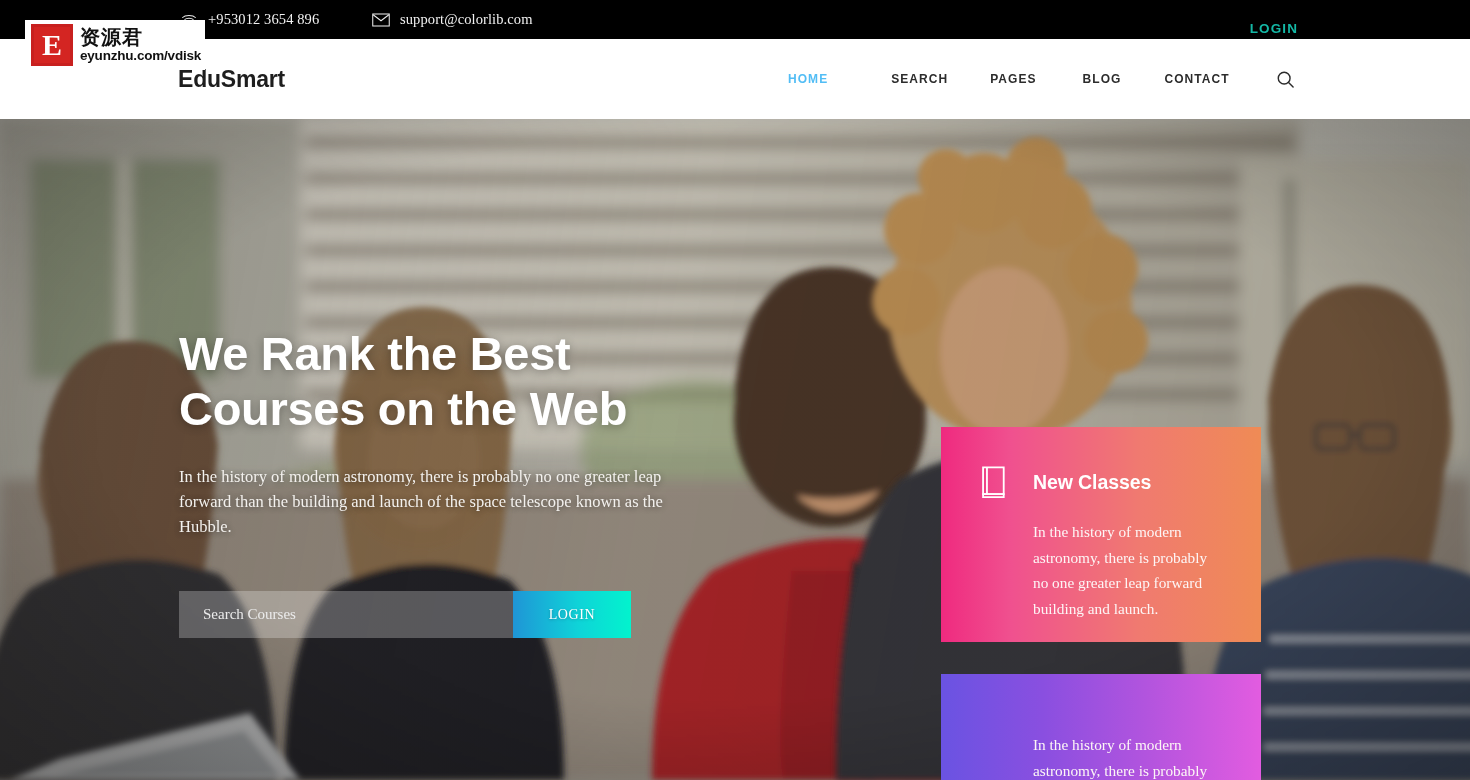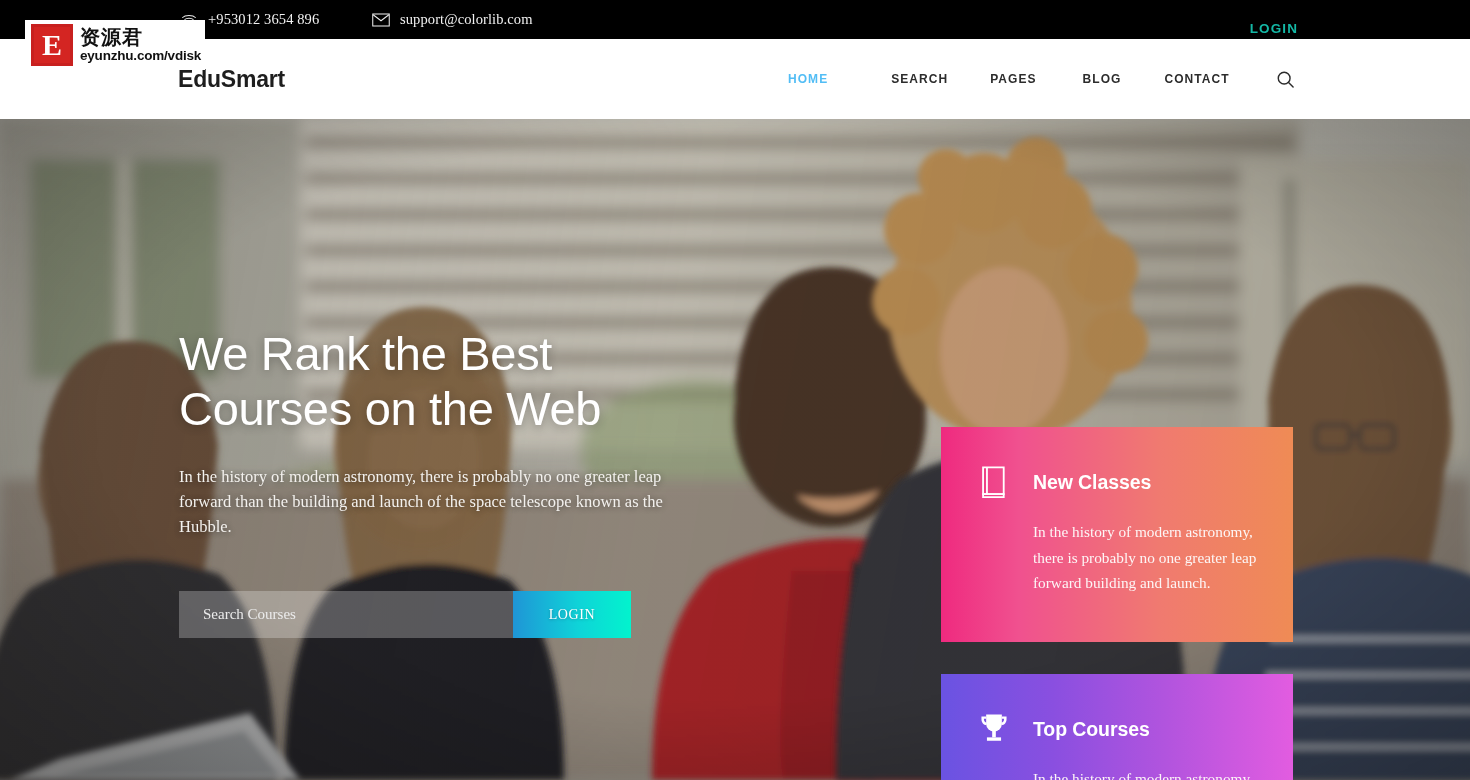--- a/index.html
+++ b/index.html
@@ -64,21 +64,21 @@
   }
   .hero-photo{ position:absolute; inset:0; }
   .hero-photo svg{ width:100%; height:100%; display:block; }
   .hero-tint{
     position:absolute; inset:0;
     background:linear-gradient(100deg, rgba(60,56,52,.30) 0%, rgba(40,38,36,.12) 45%, rgba(30,28,26,.22) 100%);
   }
 
   .hero-copy{ position:absolute; left:179px; top:208px; width:540px; }
   .hero-title{
-    font-size:47px; font-weight:400; line-height:1.16;
+    font-size:47px; font-weight:700; line-height:1.16;
     color:#fff; letter-spacing:-.3px;
     text-shadow:0 2px 10px rgba(0,0,0,.30);
   }
   .hero-sub{
     margin-top:28px; width:520px;
     font-family:"Liberation Serif", serif;
     font-size:16.5px; line-height:25px; color:#f3f1ee;
     text-shadow:0 1px 6px rgba(0,0,0,.45);
   }
 
@@ -98,21 +98,21 @@
   .search-btn{
     width:118px; border:0; cursor:pointer; color:#fff;
     font-family:"Liberation Serif", serif;
     font-size:14px; letter-spacing:.6px;
     background:linear-gradient(90deg,#1f95d6 0%, #0fd3d8 55%, #02f3cd 100%);
     text-shadow:0 1px 3px rgba(0,0,0,.25);
   }
 
   
   .card{
-    position:absolute; left:941px; width:352px;
+    position:absolute; left:941px; width:320px;
     padding:38px 36px 34px 36px;
     color:#fff;
   }
   .card-1{ top:308px; height:215px;
     background:linear-gradient(90deg,#ef2a7f 0%, #f0518f 22%, #f07a70 62%, #ef8b55 100%); }
   .card-2{ top:555px; height:226px;
     background:linear-gradient(90deg,#6a53e2 0%, #8a4fe0 32%, #b254de 64%, #e25ce0 100%); }
   .card-head{ display:flex; align-items:center; gap:22px; }
   .card-ico{ width:34px; height:34px; flex:none; display:block; }
   .card-title{ font-size:19.5px; font-weight:700; letter-spacing:-.1px; color:#fff; }
@@ -338,32 +338,20 @@
           <path d="M3 24h17v2.4H3z"></path>
           <path d="M6.2 2v22"></path>
         </svg>
       </span>
       <span class="card-title">New Classes</span>
     </div>
     <p class="card-text">In the history of modern astronomy, there is probably no one greater leap forward building and launch.</p>
   </div>
 
   <div class="card card-2">
-    <div class="card-head">
-      <span class="card-ico">
-        <svg class="card-ico" viewBox="0 0 26 26" fill="#ffffff">
-          <path d="M7 2h12v7a6 6 0 0 1-12 0z"></path>
-          <path d="M11.6 14.2h2.8v5.2h-2.8z"></path>
-          <path d="M7.6 19.4h10.8v2.6H7.6z"></path>
-          <path d="M7 3.4H3.4v2.2c0 2.6 1.7 4.4 3.9 4.6V8.1C6.1 7.9 5.3 6.9 5.3 5.6V5.2H7z"></path>
-          <path d="M19 3.4h3.6v2.2c0 2.6-1.7 4.4-3.9 4.6V8.1c1.2-.2 2-1.2 2-2.5v-.4H19z"></path>
-        </svg>
-      </span>
-      <span class="card-title">Top Courses</span>
-    </div>
     <p class="card-text">In the history of modern astronomy, there is probably no one greater leap forward building and launch.</p>
   </div>
 </div>
 
 <div class="watermark">
   <div class="wm-badge">E</div>
   <div class="wm-right">
     <div class="wm-cn">资源君</div>
     <div class="wm-url">eyunzhu.com/vdisk</div>
   </div>

